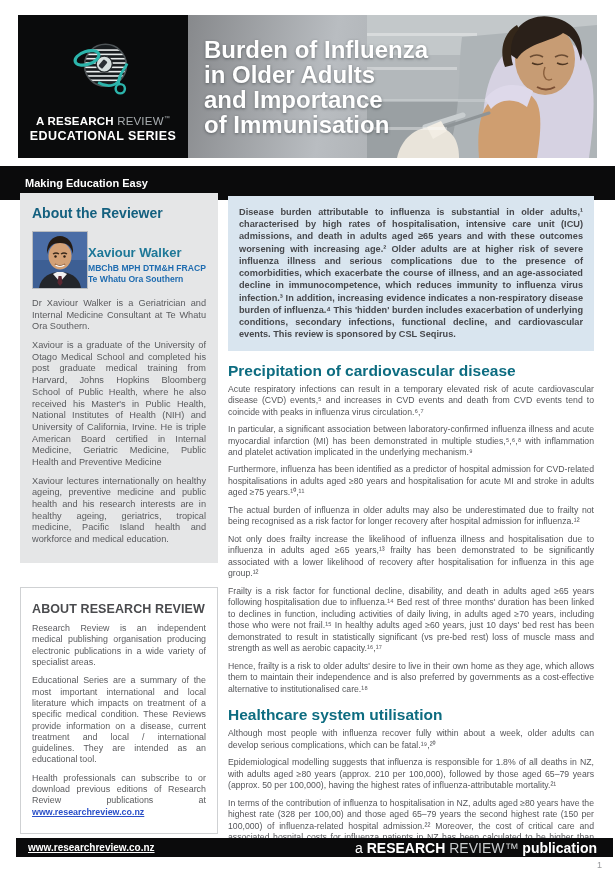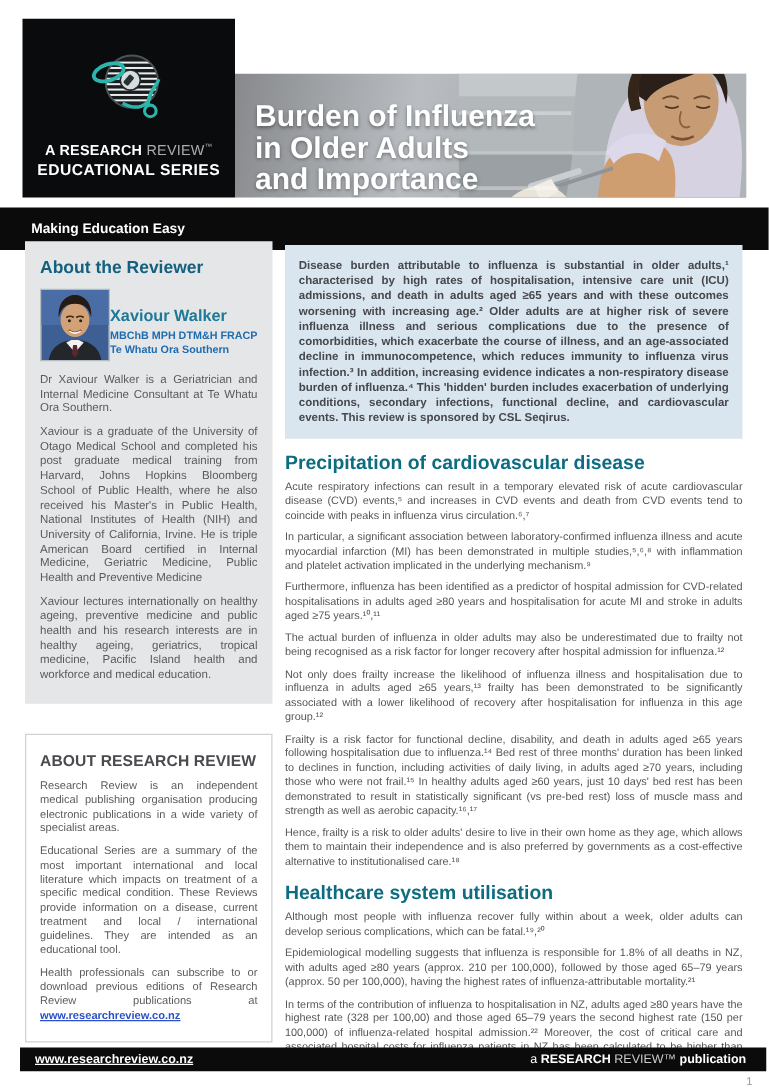--- a/index.html
+++ b/index.html
@@ -12,21 +12,21 @@
     -webkit-font-smoothing: antialiased;
   }
   
   .header { position:absolute; top:15px; left:18px; width:579px; height:143px; display:flex; }
   .logo-box { width:170px; background:#0a0b0c; display:flex; flex-direction:column; align-items:center; justify-content:flex-start; padding-top:18px; }
   .logo-box .brand-line { margin-top:10px; font-size:11.5px; color:#ffffff; letter-spacing:.2px; white-space:nowrap; }
   .logo-box .brand-line .lt { color:#a9aeb1; font-weight:normal; }
   .logo-box .brand-line b { font-weight:bold; }
   .logo-box .series-line { font-size:12.5px; font-weight:bold; color:#ffffff; letter-spacing:.4px; margin-top:2px; white-space:nowrap; }
   .tm { font-size:6px; vertical-align:super; }
-  .banner { flex:1; position:relative; overflow:hidden; background:linear-gradient(100deg,#87898c 0%,#b9bdc1 35%,#a7abae 60%,#b3b3ad 100%);margin-top:44px; }
+  .banner { flex:1; position:relative; overflow:hidden; background:linear-gradient(100deg,#87898c 0%,#b9bdc1 35%,#a7abae 60%,#b3b3ad 100%); }
   .banner svg.photo { position:absolute; right:0; top:0; height:100%; }
   .banner .title { position:absolute; left:16px; top:22px; font-size:24px; line-height:25px; font-weight:bold; color:#ffffff; text-shadow:0 1px 3px rgba(40,45,50,.55); }
   
   .edu-bar { position:absolute; top:166px; left:0; width:615px; height:34px; background:#0b0b0c; color:#fff; display:flex; align-items:center; padding-left:25px; font-size:11px; font-weight:bold; }
   
   .sidebar { position:absolute; left:20px; top:193px; width:198px; }
   .reviewer-box { background:#e5e6e7; padding:12px 12px 10px; }
   .reviewer-box h1 { font-size:14px; color:#14607f; margin-bottom:10px; }
   .rev-row { display:flex; margin-bottom:9px; }
   .avatar { width:56px; height:58px; flex:0 0 auto; border:1px solid #b9bcbf; }
@@ -39,21 +39,21 @@
   .about-box p { font-size:8.9px; }
   .sidebar a, .about-box a { color:#2b50c8; font-weight:bold; text-decoration:underline; cursor:pointer; }
   
   .main { position:absolute; left:228px; top:196px; width:366px; }
   .intro-box { background:#d9e5ef; padding:10px 11px; font-size:9.2px; font-weight:bold; color:#47484c; line-height:1.33; text-align:justify; }
   .sec-h { font-size:15.5px; font-weight:bold; color:#0d6c80; margin:11px 0 4px; }
   .sec-body p { font-size:8.7px; line-height:1.32; color:#55565a; text-align:justify; margin-bottom:6px; }
   
   .footer-bar { position:absolute; left:16px; top:838px; width:597px; height:19px; background:#0b0b0c; color:#fff; display:flex; align-items:center; justify-content:space-between; padding:0 16px 0 12px; }
   .footer-bar .site { font-size:10px; font-weight:bold; text-decoration:underline; color:#ffffff; cursor:pointer; }
-  .footer-bar .pub { font-size:10px; color:#ffffff; }
+  .footer-bar .pub { font-size:14px; color:#ffffff; }
   .footer-bar .pub .lt { color:#c7cacc; font-weight:normal; }
   .footer-bar .pub b { font-weight:bold; }
   .page-num { position:absolute; right:13px; top:860px; font-size:9px; color:#97989b; }
 </style>
 </head>
 <body>
 
 <div class="header">
   <div class="logo-box">
     <svg width="74" height="72" viewBox="0 0 120 112">

